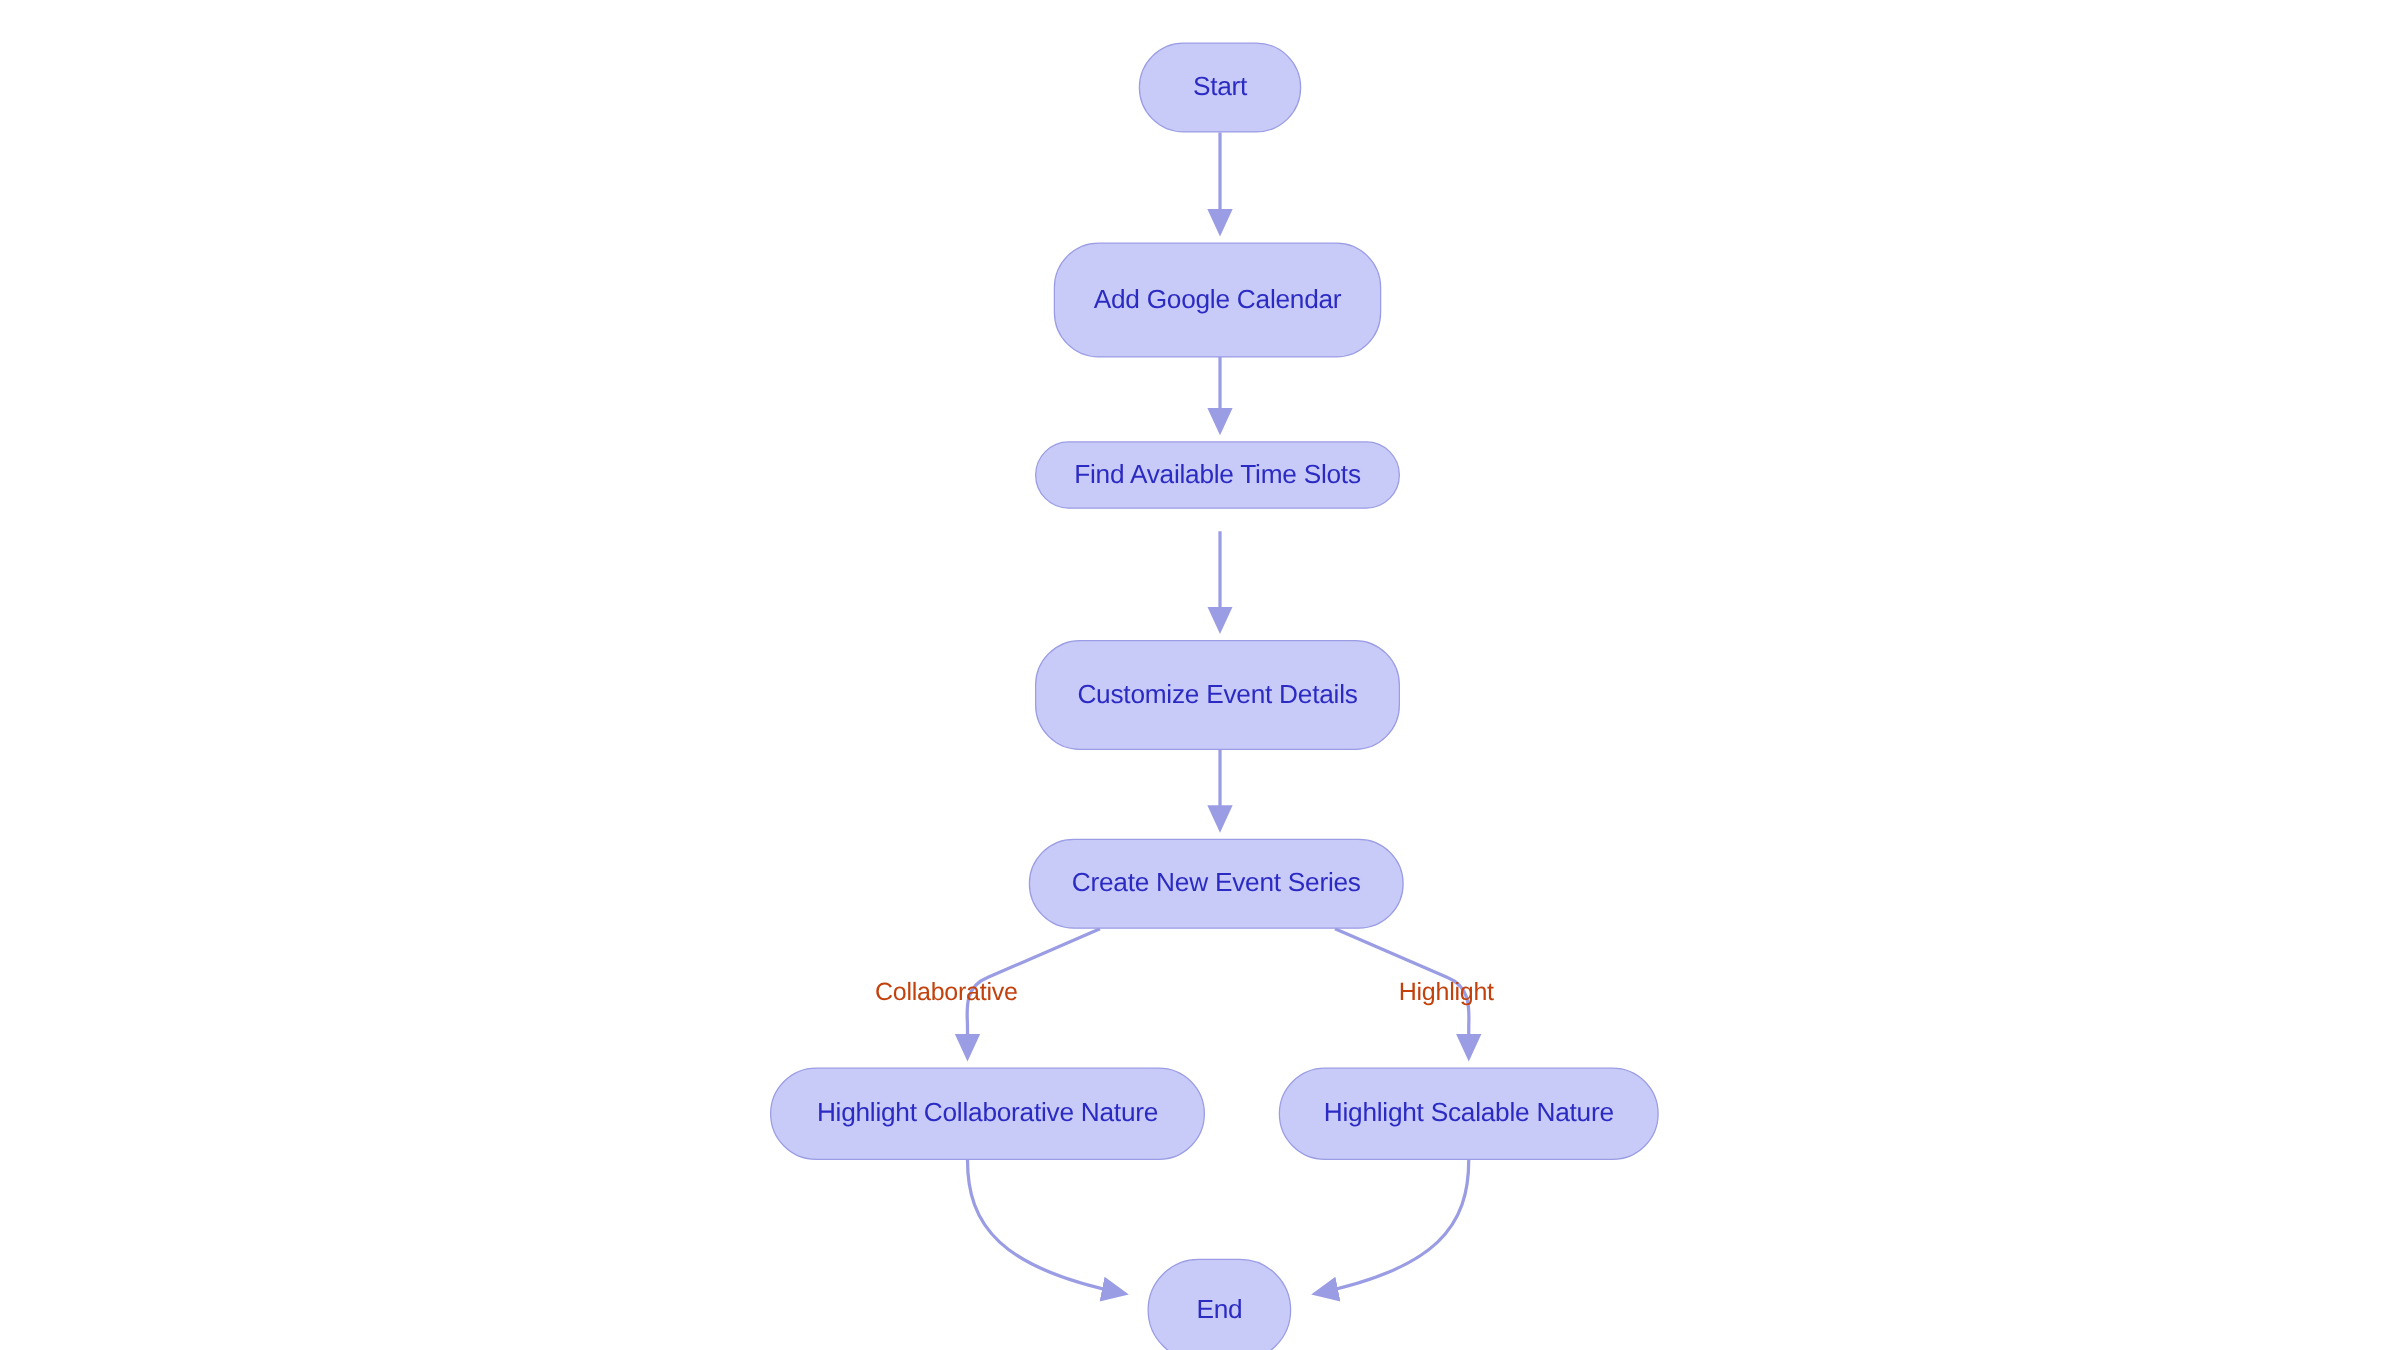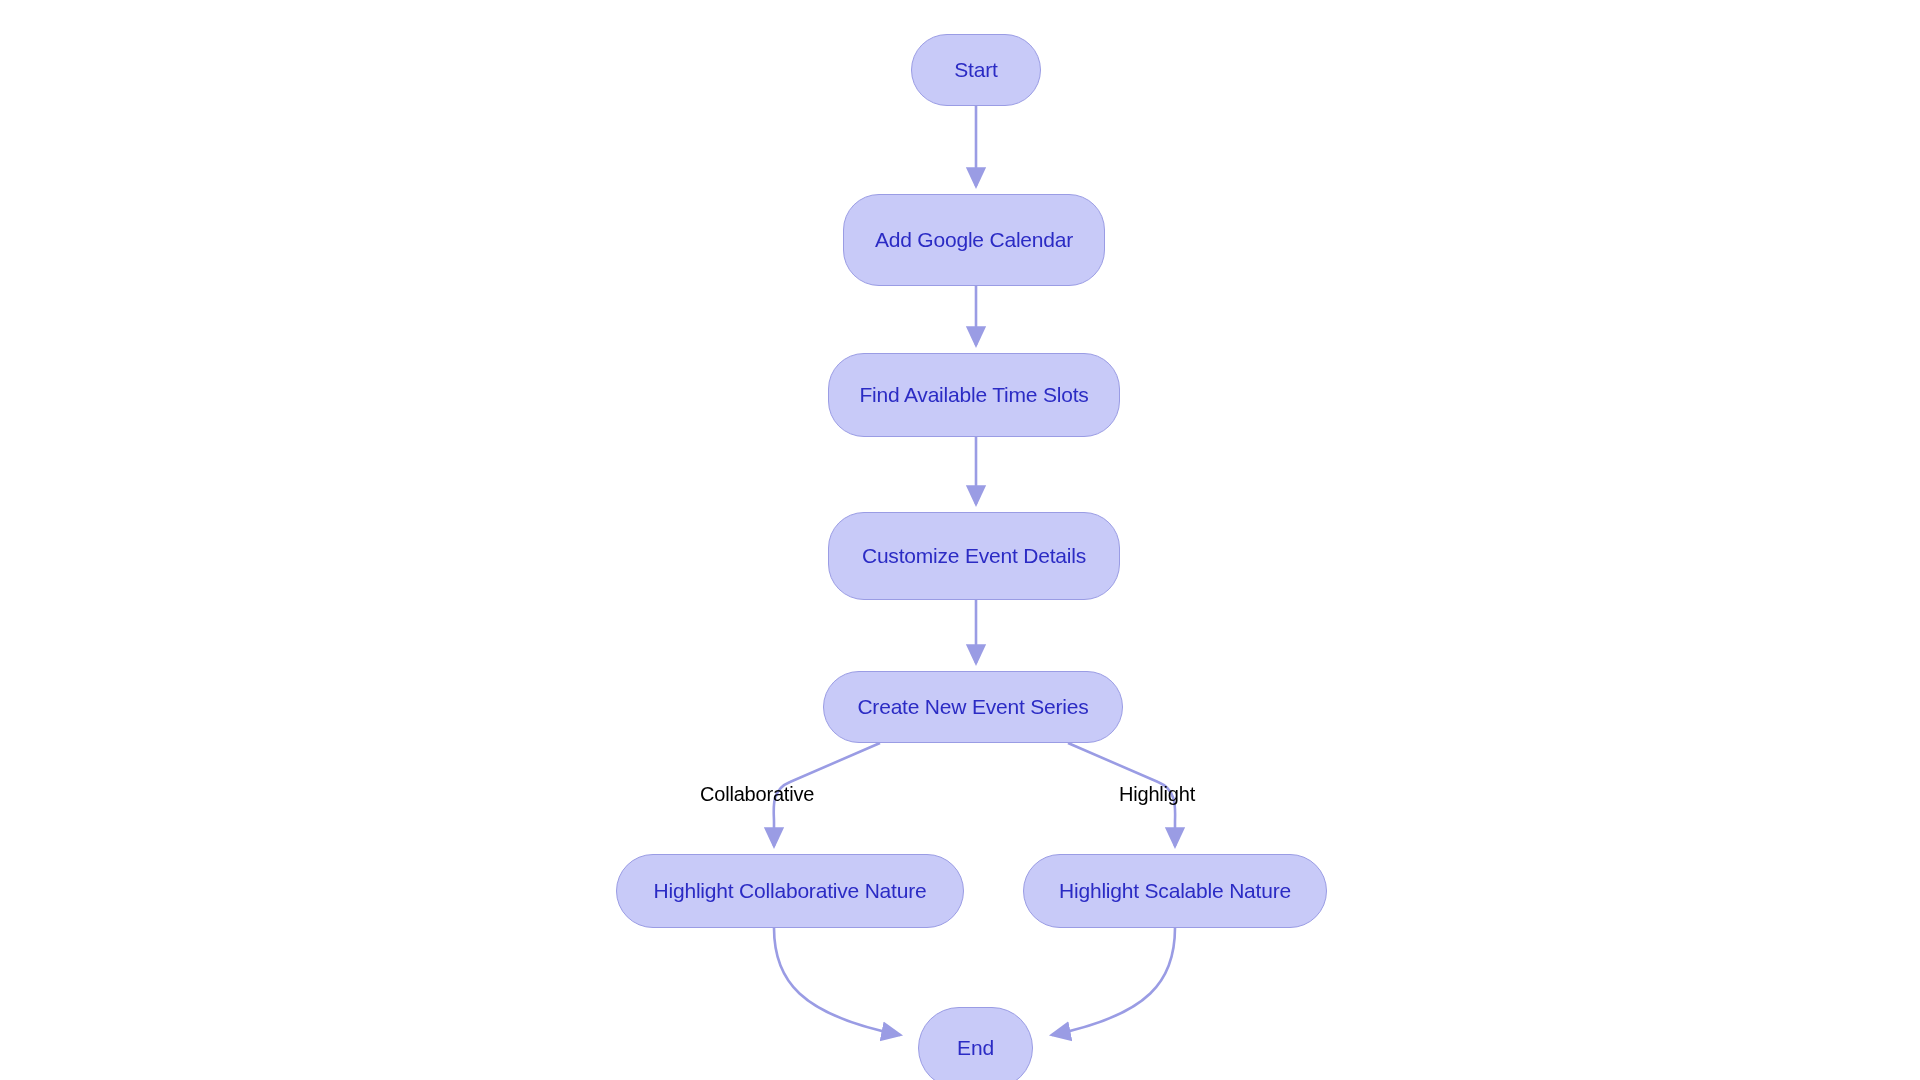--- a/index.html
+++ b/index.html
@@ -41,21 +41,21 @@
     font-weight: 400;
     letter-spacing: -0.2px;
     white-space: nowrap;
     z-index: 2;
   }
   .node-label {
     pointer-events: none;
   }
   .edge-label {
     position: absolute;
-    color: #000000;
+    color: #c2410c;
     font-family: "Liberation Sans", sans-serif;
     font-size: 20px;
     letter-spacing: -0.2px;
     white-space: nowrap;
     background: transparent;
     z-index: 3;
   }
 </style>
 </head>
 <body>
@@ -87,21 +87,21 @@
   </svg>
 
   <div class="node" style="left:911px; top:14px; width:130px; height:72px; border-radius:36px;">
     <span class="node-label">Start</span>
   </div>
 
   <div class="node" style="left:843px; top:174px; width:262px; height:92px; border-radius:36px;">
     <span class="node-label">Add Google Calendar</span>
   </div>
 
-  <div class="node" style="left:828px; top:333px; width:292px; height:84px; border-radius:36px;text-align:center;">
+  <div class="node" style="left:828px; top:333px; width:292px; height:54px; border-radius:36px;text-align:center;">
     <span class="node-label">Find Available Time Slots</span>
   </div>
 
   <div class="node" style="left:828px; top:492px; width:292px; height:88px; border-radius:36px;align-items:center;">
     <span class="node-label">Customize Event Details</span>
   </div>
 
   <div class="node" style="left:823px; top:651px; width:300px; height:72px; border-radius:36px;">
     <span class="node-label">Create New Event Series</span>
   </div>

